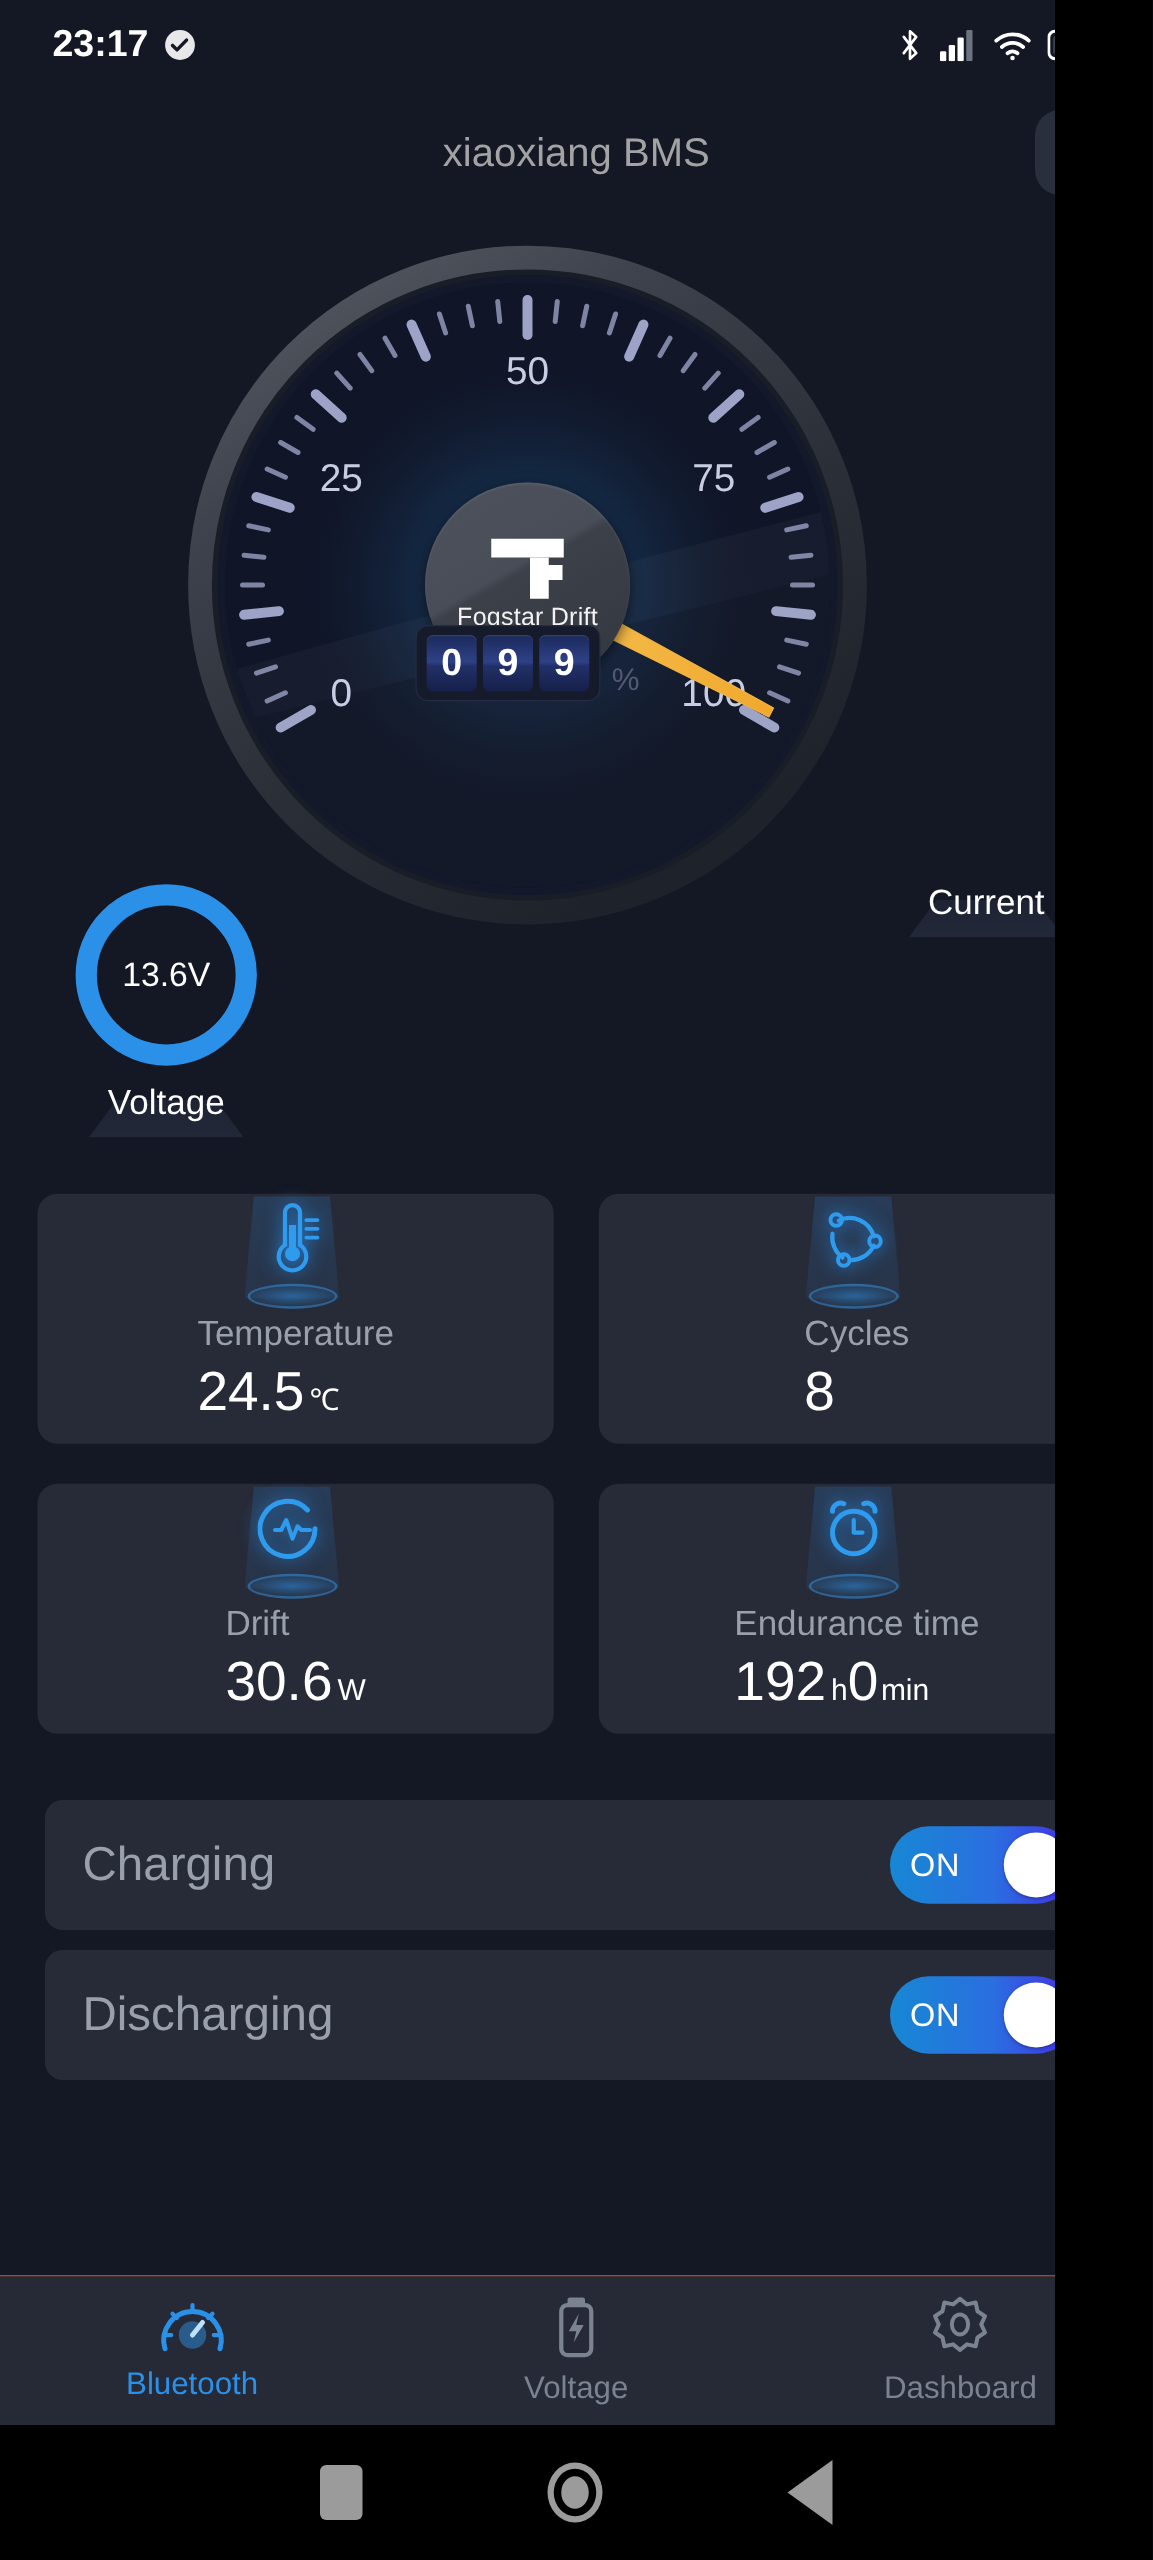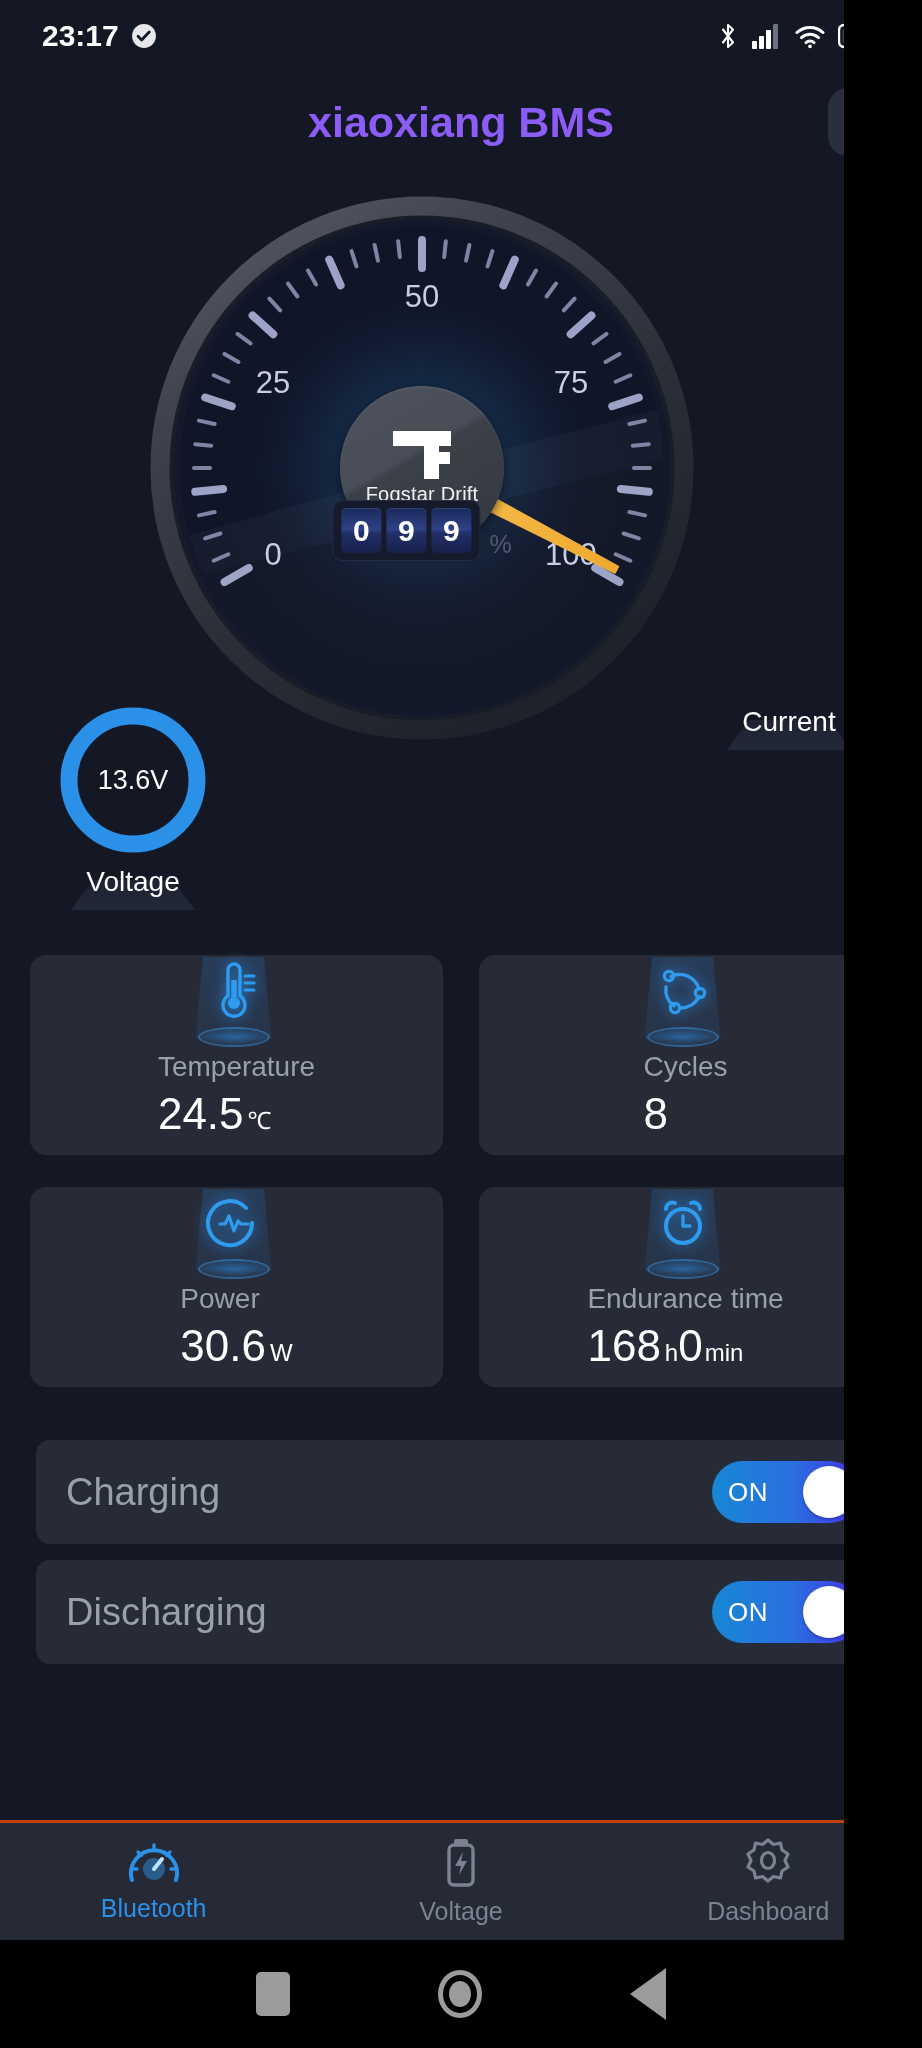--- a/index.html
+++ b/index.html
@@ -72,23 +72,23 @@
   #titlebar {
     position: absolute;
     top: 72px; left: 0;
     width: 922px; height: 100px;
     z-index: 15;
   }
   #app-title {
     position: absolute;
     top: 50%; left: 50%;
     transform: translate(-50%, -50%);
-    color: #8b5cf6;
-    font-size: 43px;
-    font-weight: 700;
+    color: #a3a3a3;
+    font-size: 32px;
+    font-weight: 400;
     white-space: nowrap;
   }
   #bt-button {
     position: absolute;
     right: 26px; top: 50%;
     transform: translateY(-50%);
     width: 68px; height: 68px;
     border-radius: 20px;
     background: #2a2f3d;
     display: flex;
@@ -377,21 +377,21 @@
   }
 
   
   #bottomnav {
     position: absolute;
     left: 0; bottom: 108px;
     width: 922px; height: 120px;
     background: #252a36;
     display: flex;
     align-items: center;
-    border-top: 3px solid #c2410c;
+    border-top: 1px solid #c2410c;
   }
   .nav-item {
     flex: 1;
     display: flex;
     flex-direction: column;
     align-items: center;
     justify-content: center;
     gap: 8px;
     cursor: pointer;
   }
@@ -674,21 +674,21 @@
     <div class="card">
       <div class="card-icon">
         <div class="holo-beam"></div>
         <svg class="holo-glyph" width="56" height="56" viewBox="0 0 56 56">
           <path d="M40 13A22 22 0 1 0 46 28" fill="none" stroke="#2f9bee" stroke-width="4" stroke-linecap="round"></path>
           <path d="M14 29h5l4-8 5 15 4-10 3 3h7" fill="none" stroke="#2f9bee" stroke-width="3.2" stroke-linecap="round" stroke-linejoin="round"></path>
         </svg>
         <div class="holo-base"></div>
       </div>
       <div class="card-text">
-        <div class="card-title">Power</div>
+        <div class="card-title">Drift</div>
         <div class="card-value">
             <span>30.6</span>
             <span class="unit">W</span>
           </div>
       </div>
     </div>
 
     <div class="card">
       <div class="card-icon">
         <div class="holo-beam"></div>
@@ -696,21 +696,21 @@
           <path d="M11 14a6.5 6.5 0 0 1 9-6" fill="none" stroke="#2f9bee" stroke-width="4" stroke-linecap="round"></path>
           <path d="M45 14a6.5 6.5 0 0 0-9-6" fill="none" stroke="#2f9bee" stroke-width="4" stroke-linecap="round"></path>
           <circle cx="28" cy="31" r="17" fill="none" stroke="#2f9bee" stroke-width="4"></circle>
           <path d="M28 21v10h7" fill="none" stroke="#2f9bee" stroke-width="3.4" stroke-linecap="round" stroke-linejoin="round"></path>
         </svg>
         <div class="holo-base"></div>
       </div>
       <div class="card-text">
         <div class="card-title">Endurance time</div>
         <div class="card-value">
-            <span>168</span>
+            <span>192</span>
             <span class="unit">h</span>
             <span>0</span>
             <span class="unit2">min</span>
           </div>
       </div>
     </div>
 
   </div>
 
   <div id="toggles">

